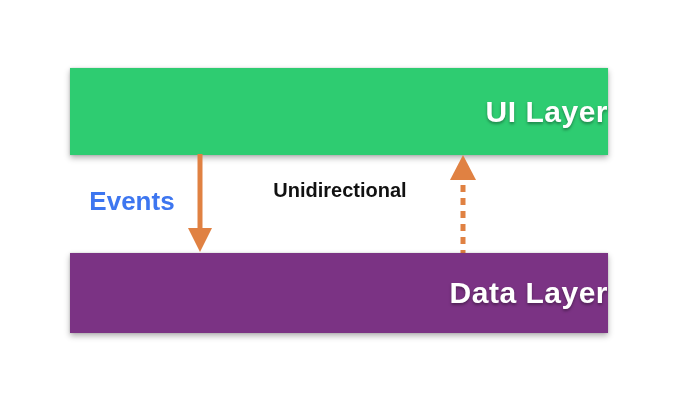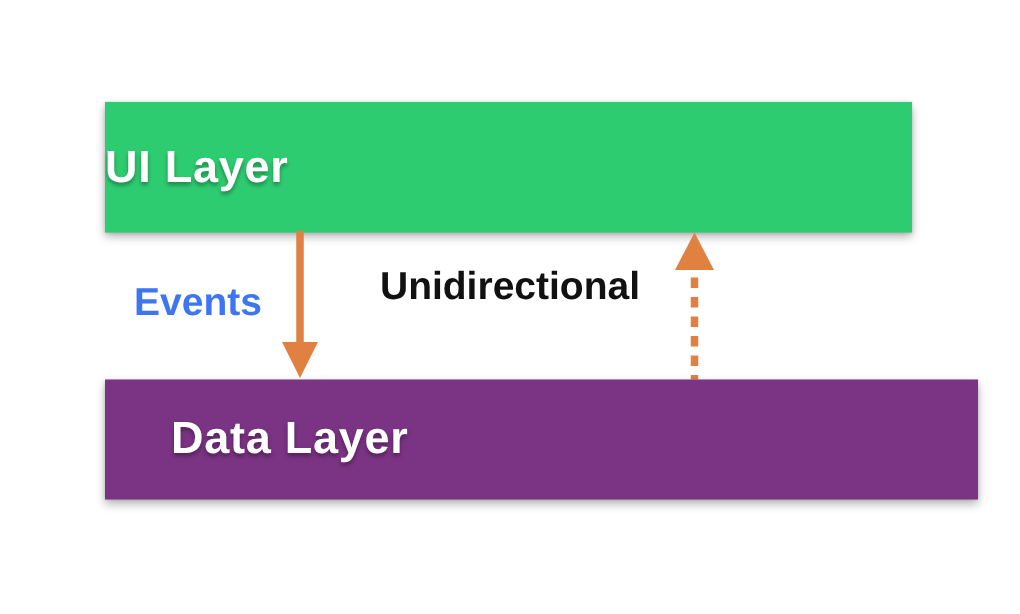--- a/index.html
+++ b/index.html
@@ -14,61 +14,60 @@
     height: 409px;
     background: #ffffff;
     overflow: hidden;
   }
   .layer-box {
     position: absolute;
     left: 70px;
     width: 538px;
     display: flex;
     align-items: center;
-    justify-content: flex-start;
+    justify-content: flex-end;
     box-shadow: 0 3px 6px rgba(0,0,0,0.30), 0 0 2px rgba(0,0,0,0.15);
   }
   .layer-box .layer-label {
     color: #ffffff;
     font-weight: bold;
     font-size: 30px;
     letter-spacing: 0.5px;
     text-shadow: 0 2px 3px rgba(0,0,0,0.35);
   }
   .ui-layer {
     top: 68px;
     height: 87px;
     background: #2ecc71;
   }
   .data-layer {
     top: 253px;
     height: 80px;
     background: #7b3384;
-    padding-left: 44px;
   }
   .flow-label {
     position: absolute;
     width: 110px;
     top: 186px;
     text-align: center;
     color: #3d76f0;
     font-weight: bold;
     font-size: 26px;
   }
   .events-label { left: 77px; text-align: center; }
   .stream-label { left: 481px; }
   .center-caption {
     position: absolute;
     left: 230px;
     top: 176px;
     width: 220px;
     text-align: center;
     color: #111111;
     font-weight: bold;
-    font-size: 26px;
+    font-size: 20px;
     line-height: 28px;
   }
   .arrow-svg {
     position: absolute;
     overflow: visible;
   }
   .arrow-down { left: 186px; top: 154px; }
   .arrow-up   { left: 449px; top: 154px; }
 </style>
 </head>

